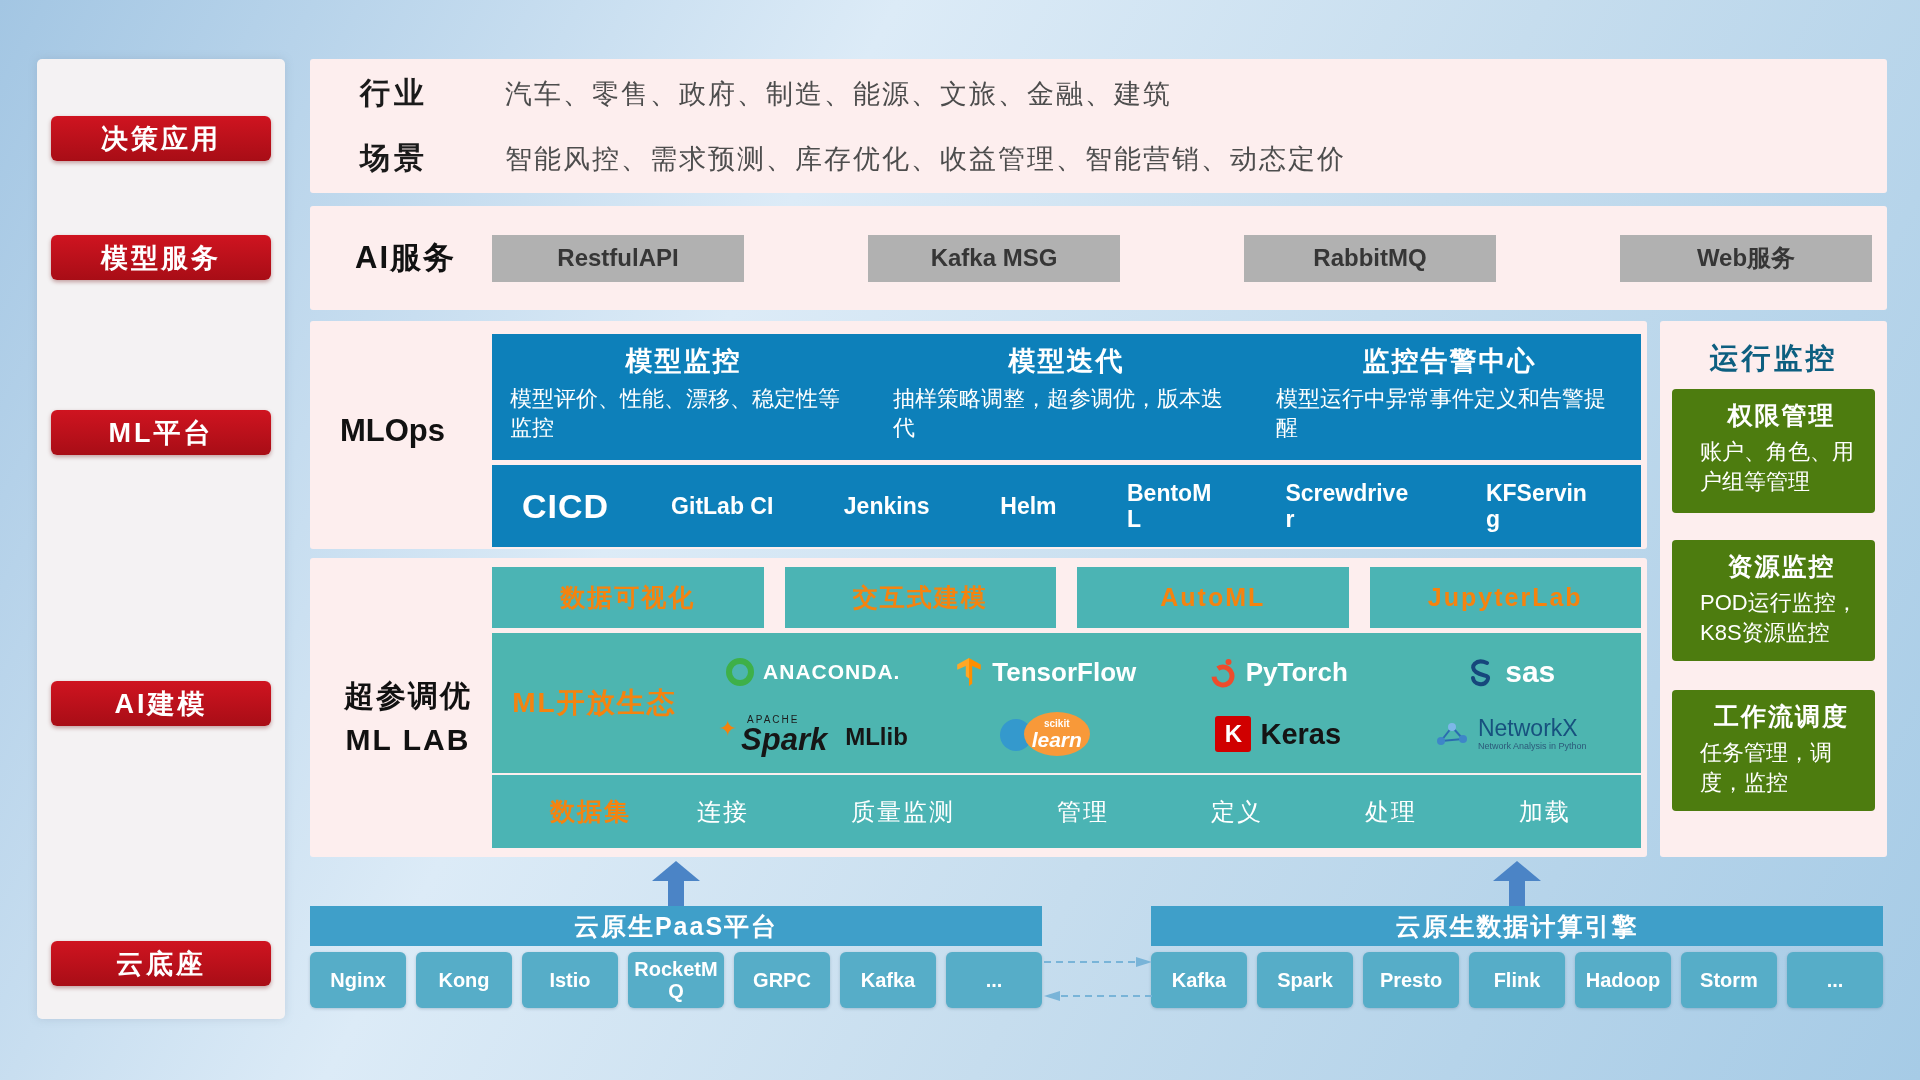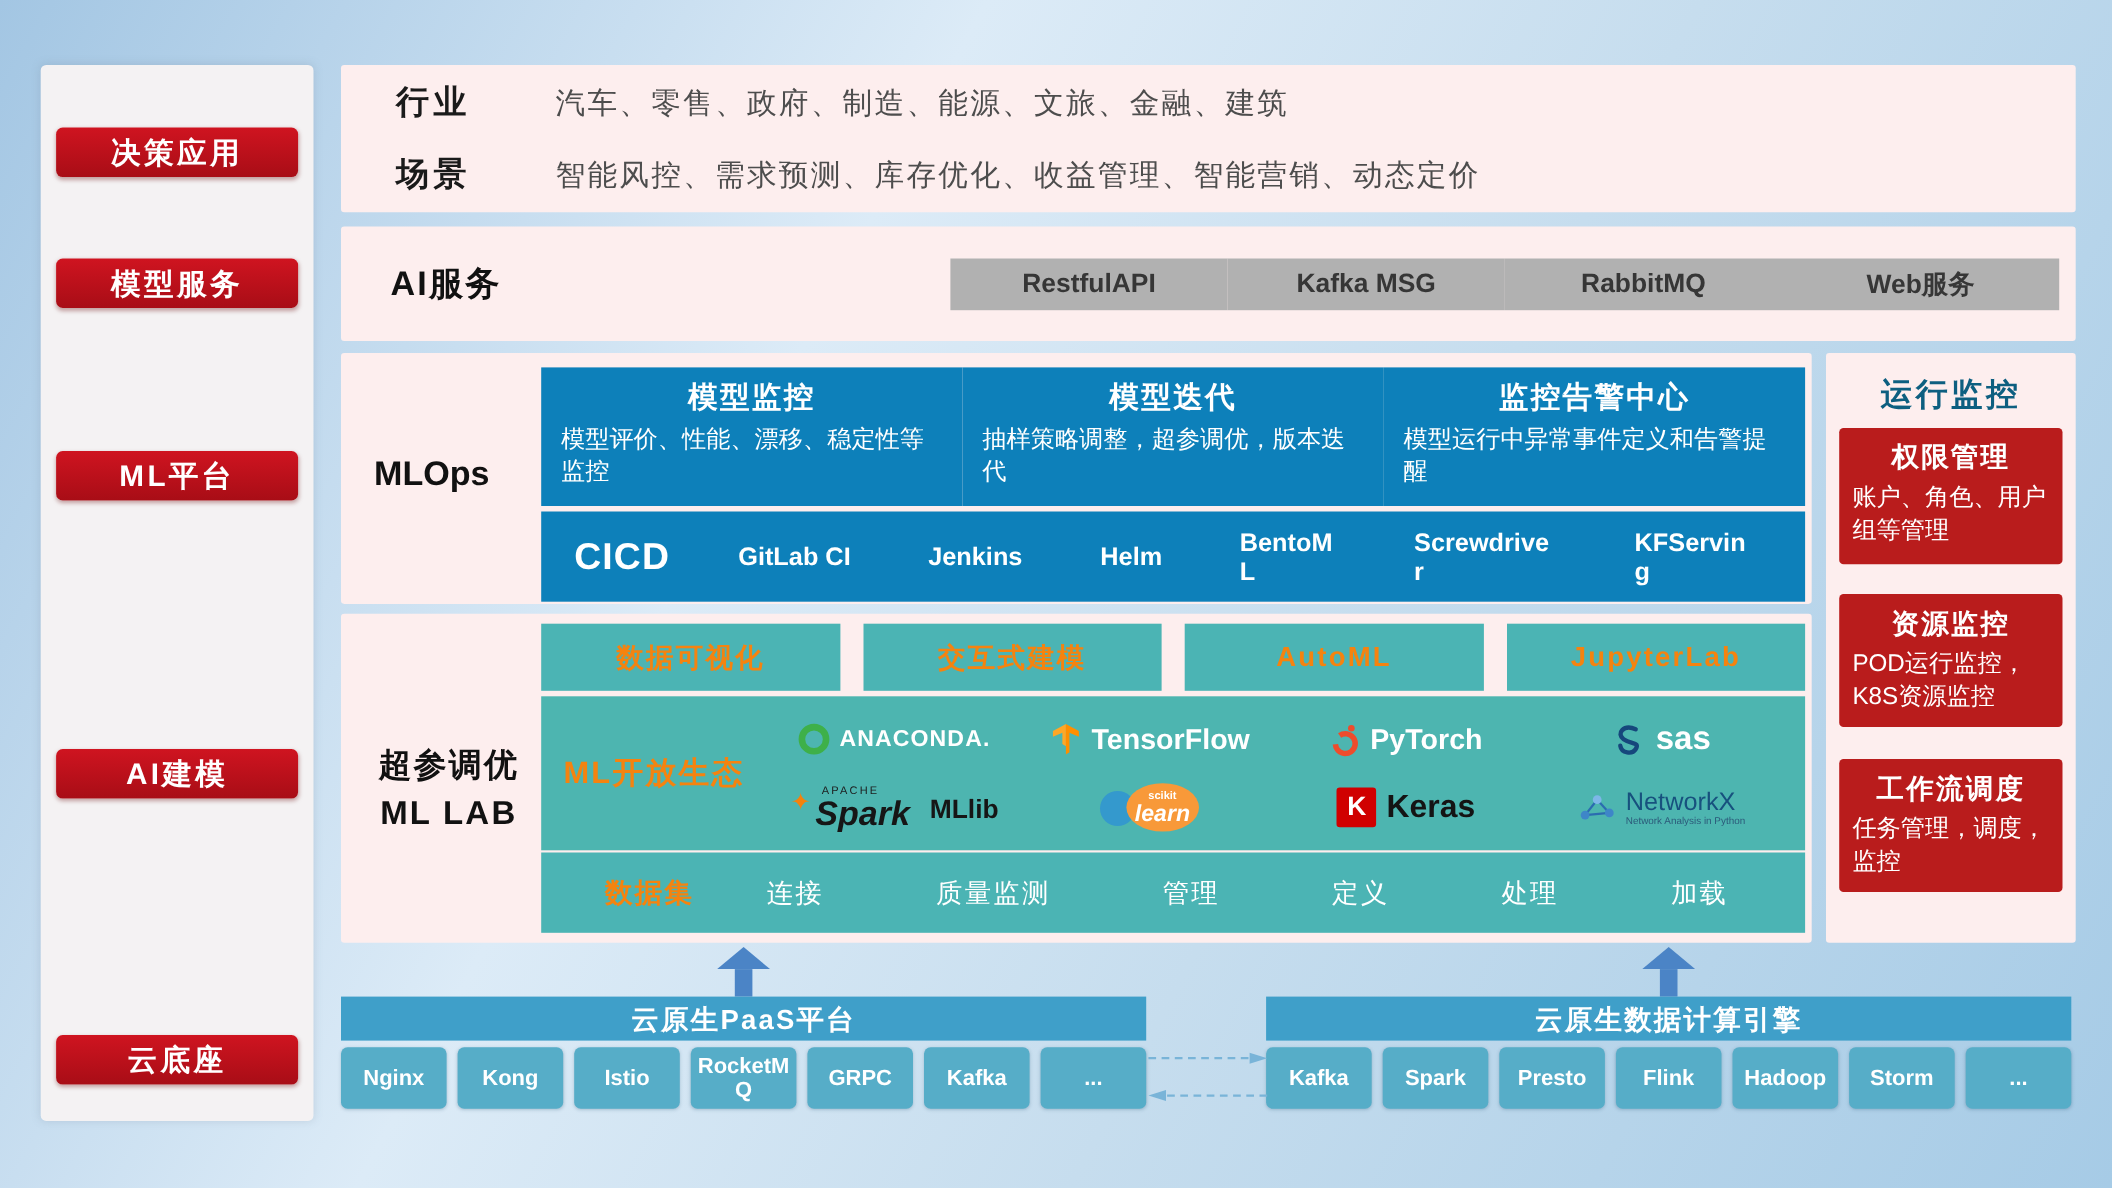--- a/index.html
+++ b/index.html
@@ -28,21 +28,21 @@
   
   .ov-rows { display:flex; flex-direction:column; justify-content:center; height:100%;
              padding-left:50px; gap:24px; }
   .ov-row { display:flex; align-items:center; }
   .ov-label { width:145px; font-size:30px; font-weight:700; color:#1a1a1a; letter-spacing:4px; }
   .ov-value { font-size:27px; color:#4d4d4d; letter-spacing:2px; }
 
   
   .ai-row { display:flex; align-items:center; height:100%; padding:0 15px 0 45px; }
   .ai-label { width:137px; font-size:31px; font-weight:700; color:#111; letter-spacing:2px; }
-  .ai-buttons { flex:1; display:flex; justify-content:flex-end; }
+  .ai-buttons { flex:1; display:flex; justify-content:space-between; }
   .gray-btn { width:252px; height:47px; background:#b1b1b1; color:#363636;
               font-size:24px; font-weight:700; display:flex; align-items:center; justify-content:center; }
 
   
   .mlops-label { position:absolute; left:30px; top:92px; font-size:31px; font-weight:700; color:#111; }
   .mlops-cards { position:absolute; left:182px; top:13px; width:1149px; display:flex; gap:0; }
   .blue-card { flex:1; height:126px; background:#0d80ba; color:#fff; }
   .blue-card .t { text-align:center; font-size:27px; font-weight:700; margin-top:9px; letter-spacing:2px; }
   .blue-card .d { font-size:22px; line-height:1.32; margin-top:5px; padding:0 18px; }
   .cicd-bar { position:absolute; left:182px; top:144px; width:1149px; height:82px;
@@ -91,21 +91,21 @@
   .nx-text { font-size:23px; font-weight:400; color:#17517e; }
   .nx-sub { font-size:9px; color:#2c5a7a; margin-top:2px; }
   .dataset-bar { position:absolute; left:182px; top:217px; width:1149px; height:73px;
                  background:#4bb4b4; display:flex; align-items:center; }
   .ds-title { width:205px; padding-left:58px; font-size:25px; font-weight:700; color:#f5830f; letter-spacing:2px; }
   .ds-items { flex:1; display:flex; justify-content:space-between; padding-right:70px; }
   .ds-items span { color:#fff; font-size:24px; letter-spacing:2px; }
 
   
   .mon-title { text-align:center; margin-top:18px; font-size:29px; font-weight:700; color:#0d5f80; letter-spacing:3px; }
-  .mon-card { position:absolute; left:12px; width:203px; background:#b91c1c; border-radius:4px; color:#fff; }
+  .mon-card { position:absolute; left:12px; width:203px; background:#4d7c0f; border-radius:4px; color:#fff;padding-left:16px; }
   .mon-card .t { text-align:center; font-size:25px; font-weight:700; margin-top:10px; letter-spacing:2px; }
   .mon-card .d { font-size:22px; line-height:1.35; margin-top:5px; padding:0 12px 12px; }
   .mon-1 { top:68px;  height:124px; }
   .mon-2 { top:219px; height:121px; }
   .mon-3 { top:369px; height:121px; }
 
   
   .bar-header { position:absolute; height:40px; background:#3f9fc9; color:#fff;
                 display:flex; align-items:center; justify-content:center;
                 font-size:25px; font-weight:700; letter-spacing:2px; }

